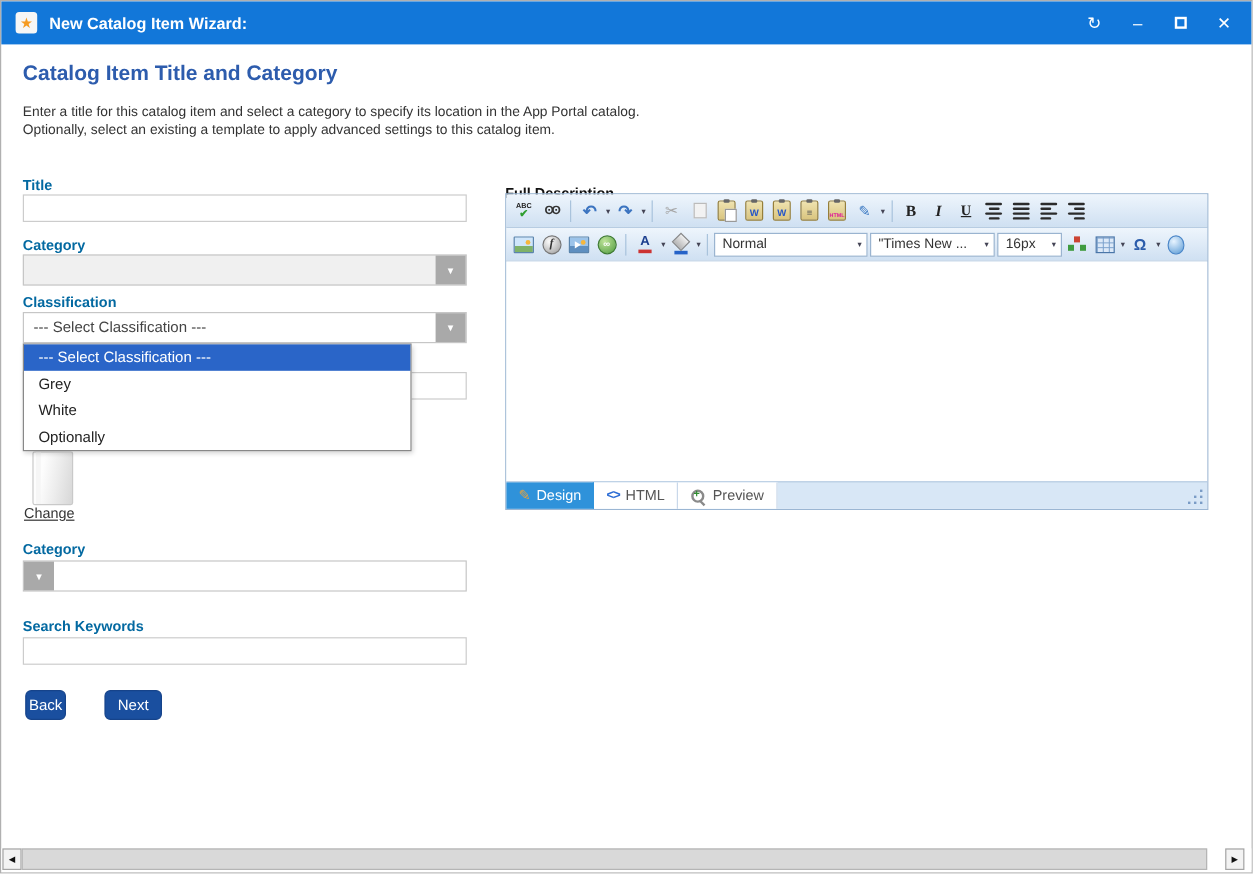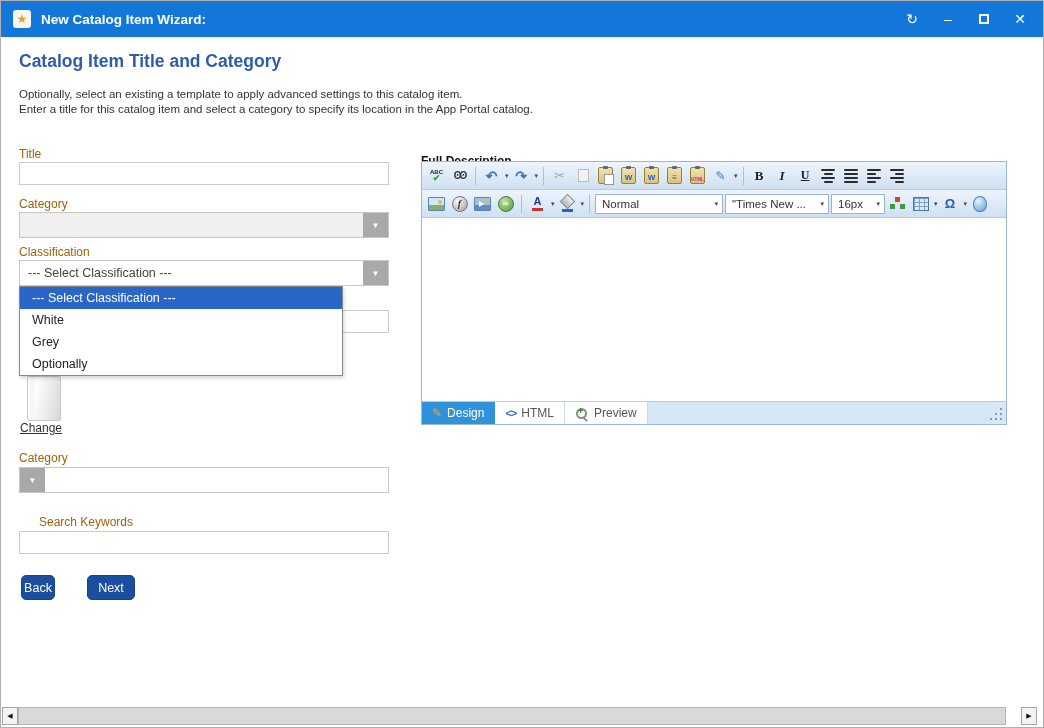--- a/index.html
+++ b/index.html
@@ -12,21 +12,21 @@
     align-items:center;justify-content:center;color:#f59a20;font-size:12px;line-height:1;}
   .title{margin-left:10px;font-weight:bold;font-size:13.5px;}
   .win-controls{margin-left:auto;display:flex;align-items:center;gap:14px;}
   .win-btn{width:22px;height:22px;display:flex;align-items:center;justify-content:center;
     font-size:14px;cursor:pointer;color:#fff;}
   .max-glyph{width:10px;height:10px;border:2px solid #fff;box-sizing:border-box;display:inline-block;}
   
   .heading{position:absolute;left:18px;top:50px;font-size:17.5px;font-weight:bold;color:#2d5cad;}
   .desc{position:absolute;left:18px;top:86px;font-size:11.5px;color:#333;line-height:15px;}
   
-  .lbl{position:absolute;font-size:12px;font-weight:normal;color:#a16207;}
+  .lbl{position:absolute;font-size:12px;font-weight:bold;color:#0369a1;}
   .inp{position:absolute;width:370px;height:23px;border:1px solid #ccc;background:#fff;
     box-sizing:border-box;padding:0 6px;font:12.5px "Liberation Sans",sans-serif;outline:none;}
   .selbox{position:absolute;width:370px;height:26px;border:1px solid #c6c6c6;box-sizing:border-box;
     display:flex;align-items:center;font-size:12.5px;color:#444;background:#fff;cursor:pointer;}
   .selbox .txt{padding-left:8px;flex:1;white-space:nowrap;overflow:hidden;}
   .selbtn{width:25px;align-self:stretch;background:#a9a9a9;color:#fff;display:flex;
     align-items:center;justify-content:center;font-size:8px;}
   .selbox.disabled{background:#f0f0f0;}
   .dd-list{position:absolute;left:18px;top:277px;width:322px;background:#fff;border:1px solid #888;
     z-index:5;box-shadow:1px 2px 4px rgba(0,0,0,.18);}
@@ -151,22 +151,22 @@
           <span class="max-glyph"></span>
         </span>
       <span class="win-btn">
           <span class="g">✕</span>
         </span>
     </div>
   </div>
 
   <div class="heading">Catalog Item Title and Category</div>
   <div class="desc">
+    <div>Enter a title for this catalog item and select a category to specify its location in the App Portal catalog.</div>
     <div>Optionally, select an existing a template to apply advanced settings to this catalog item.</div>
-    <div>Enter a title for this catalog item and select a category to specify its location in the App Portal catalog.</div>
   </div>
 
   <div class="lbl" style="left:18px;top:146px;">Title</div>
   <input class="inp" style="left: 18px; top: 161px;">
 
   <div class="lbl" style="left:18px;top:196px;">Category</div>
   <div class="selbox disabled" style="left:18px;top:211px;">
     <span class="txt"></span>
     <span class="selbtn">
         <span>▼</span>
@@ -178,36 +178,36 @@
     <span class="txt" style="color:#444;">--- Select Classification ---</span>
     <span class="selbtn">
         <span>▼</span>
       </span>
   </div>
 
   <input class="inp" style="left: 18px; top: 309px; z-index: 1;">
 
   <div class="dd-list" style="top:285px;">
       <div class="dd-item selected">--- Select Classification ---</div>
+      <div class="dd-item">Grey</div>
       <div class="dd-item">White</div>
-      <div class="dd-item">Grey</div>
       <div class="dd-item">Optionally</div>
     </div>
 
   <div class="box-img"></div>
   <div class="change-link">Change</div>
 
   <div class="lbl" style="left:18px;top:450px;">Category</div>
   <div class="selbox" style="left:18px;top:466px;">
     <span class="selbtn">
         <span>▼</span>
       </span>
   </div>
 
-  <div class="lbl" style="left:18px;top:514px;margin-left:20px;">Search Keywords</div>
+  <div class="lbl" style="left:18px;top:514px;">Search Keywords</div>
   <input class="inp" style="left: 18px; top: 530px;">
 
   <div class="btn" style="left:20px;top:574px;width:34px;">Back</div>
   <div class="btn" style="left:86px;top:574px;width:48px;">Next</div>
 
   <div class="ed-label">Full Description</div>
 
   <div class="editor">
 
     <div class="toolrow">

